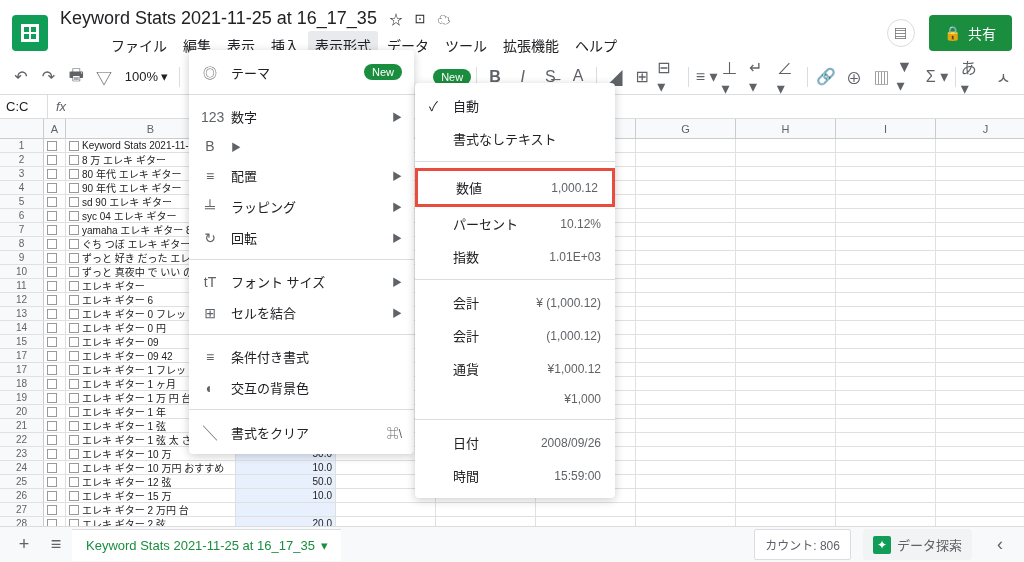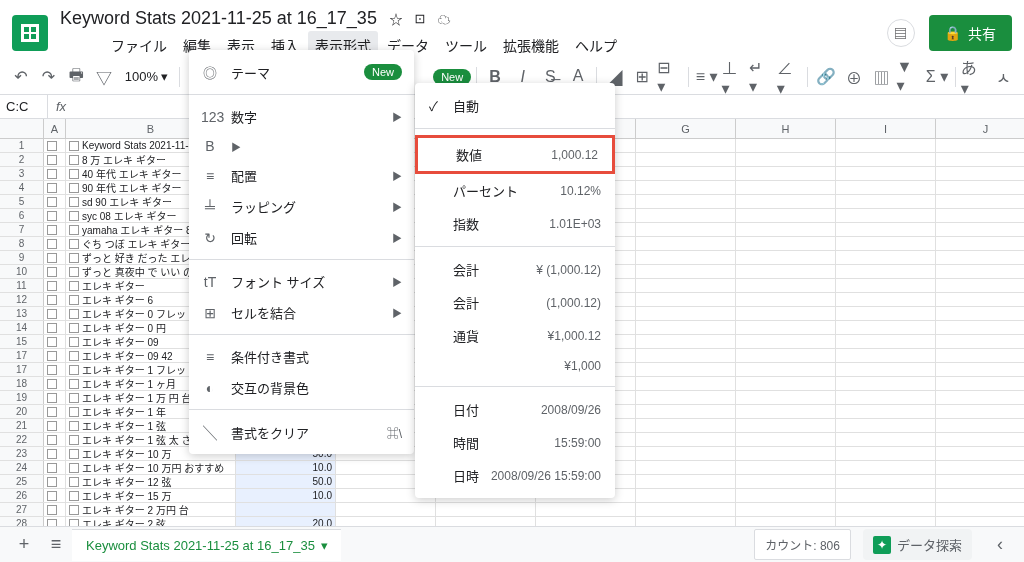--- a/index.html
+++ b/index.html
@@ -212,21 +212,21 @@
           <div class="cell" style="width: 100px;"></div>
           <div class="cell" style="width: 100px;"></div>
         </div>
         <div class="row">
           <div class="row-h">3</div>
           <div class="cell" style="width: 22px;">
             <div class="checkbox"></div>
           </div>
           <div class="cell" style="width: 170px;">
             <div class="checkbox"></div>
-            <span>40 年代 エレキ ギター</span>
+            <span>80 年代 エレキ ギター</span>
           </div>
           <div class="cell" style="width: 100px; justify-content: flex-end;"></div>
           <div class="cell" style="width: 100px;"></div>
           <div class="cell" style="width: 100px;"></div>
           <div class="cell" style="width: 100px;"></div>
           <div class="cell" style="width: 100px;"></div>
           <div class="cell" style="width: 100px;"></div>
           <div class="cell" style="width: 100px;"></div>
           <div class="cell" style="width: 100px;"></div>
         </div>
@@ -266,21 +266,21 @@
           <div class="cell" style="width: 100px;"></div>
           <div class="cell" style="width: 100px;"></div>
         </div>
         <div class="row">
           <div class="row-h">6</div>
           <div class="cell" style="width: 22px;">
             <div class="checkbox"></div>
           </div>
           <div class="cell" style="width: 170px;">
             <div class="checkbox"></div>
-            <span>syc 08 エレキ ギター</span>
+            <span>syc 04 エレキ ギター</span>
           </div>
           <div class="cell" style="width: 100px; justify-content: flex-end;"></div>
           <div class="cell" style="width: 100px;"></div>
           <div class="cell" style="width: 100px;"></div>
           <div class="cell" style="width: 100px;"></div>
           <div class="cell" style="width: 100px;"></div>
           <div class="cell" style="width: 100px;"></div>
           <div class="cell" style="width: 100px;"></div>
           <div class="cell" style="width: 100px;"></div>
         </div>
@@ -741,20 +741,24 @@
       <span class="dd-label">書式をクリア</span>
       <span class="dd-shortcut">⌘\</span>
     </div>
   </div>
 
 <div class="dropdown submenu" id="number-menu">
     <div class="sm-item">
       <span class="sm-check">✓</span>
       <span class="sm-label">自動</span>
     </div>
+    <div class="sm-item">
+      <span class="sm-check"></span>
+      <span class="sm-label">書式なしテキスト</span>
+    </div>
     <div class="dd-sep"></div>
     <div class="sm-item sm-highlight">
       <span class="sm-check"></span>
       <span class="sm-label">数値</span>
       <span class="sm-value">1,000.12</span>
     </div>
     <div class="sm-item">
       <span class="sm-check"></span>
       <span class="sm-label">パーセント</span>
       <span class="sm-value">10.12%</span>
@@ -787,25 +791,20 @@
     <div class="dd-sep"></div>
     <div class="sm-item">
       <span class="sm-check"></span>
       <span class="sm-label">日付</span>
       <span class="sm-value">2008/09/26</span>
     </div>
     <div class="sm-item">
       <span class="sm-check"></span>
       <span class="sm-label">時間</span>
       <span class="sm-value">15:59:00</span>
-    </div>
-    <div class="sm-item">
-      <span class="sm-check"></span>
-      <span class="sm-label">日時</span>
-      <span class="sm-value">2008/09/26 15:59:00</span>
     </div>
   </div>
 
 <div class="bottom">
   <div class="tab-btn">+</div>
   <div class="tab-btn">≡</div>
   <div class="tab">
     <span>Keyword Stats 2021-11-25 at 16_17_35</span>
     <span>▾</span>
   </div>

